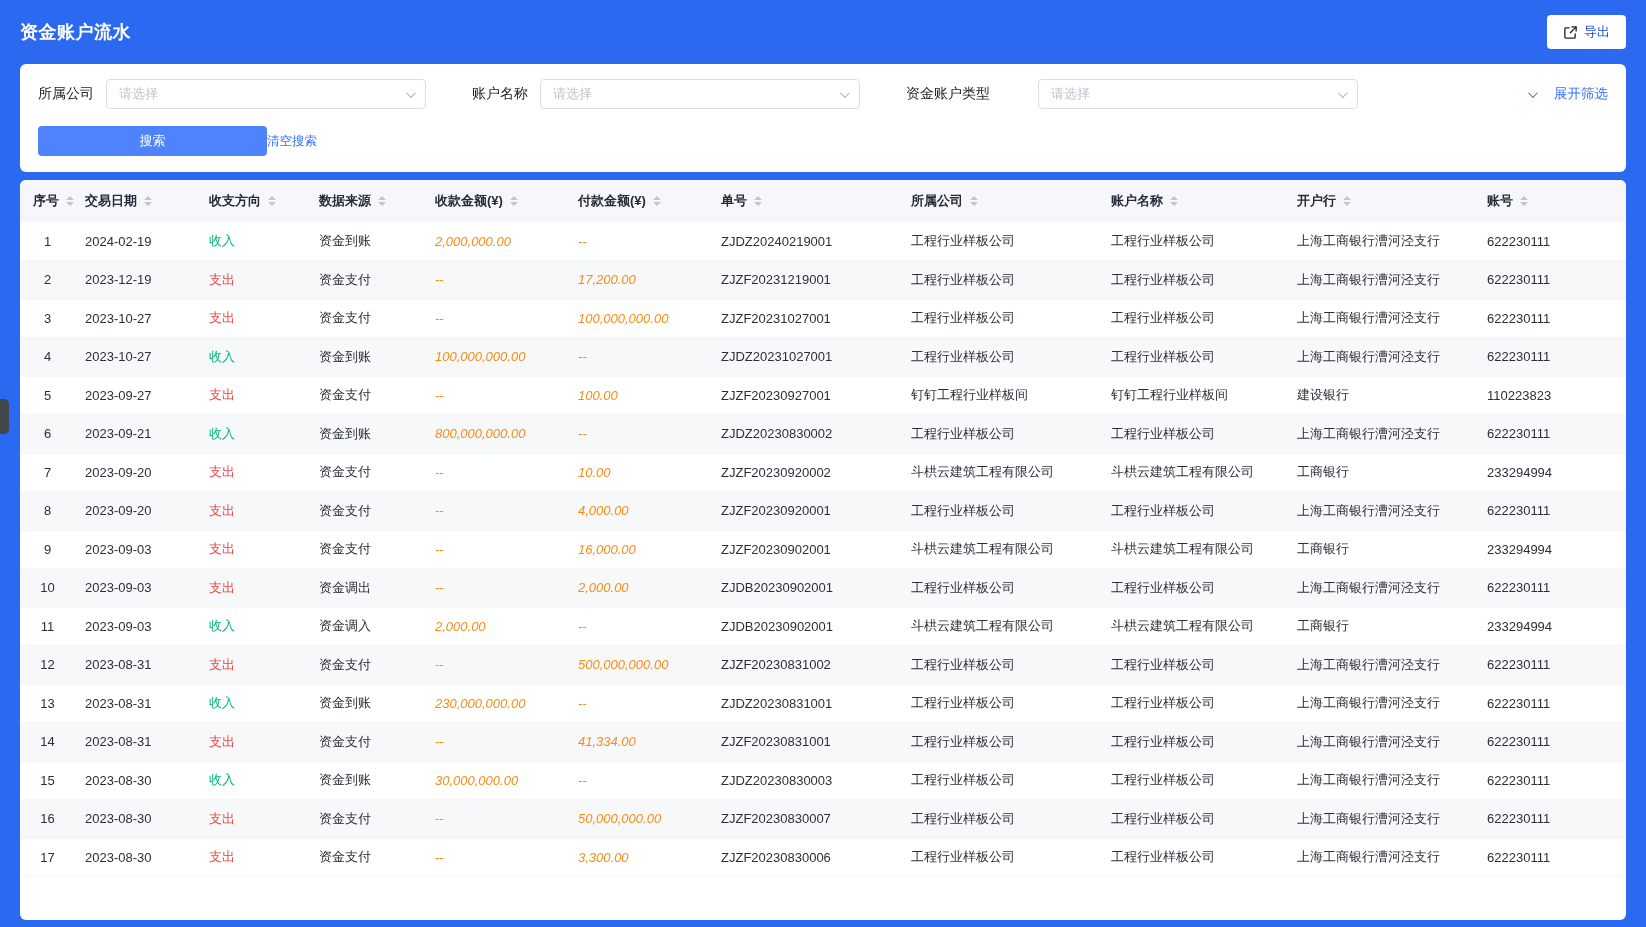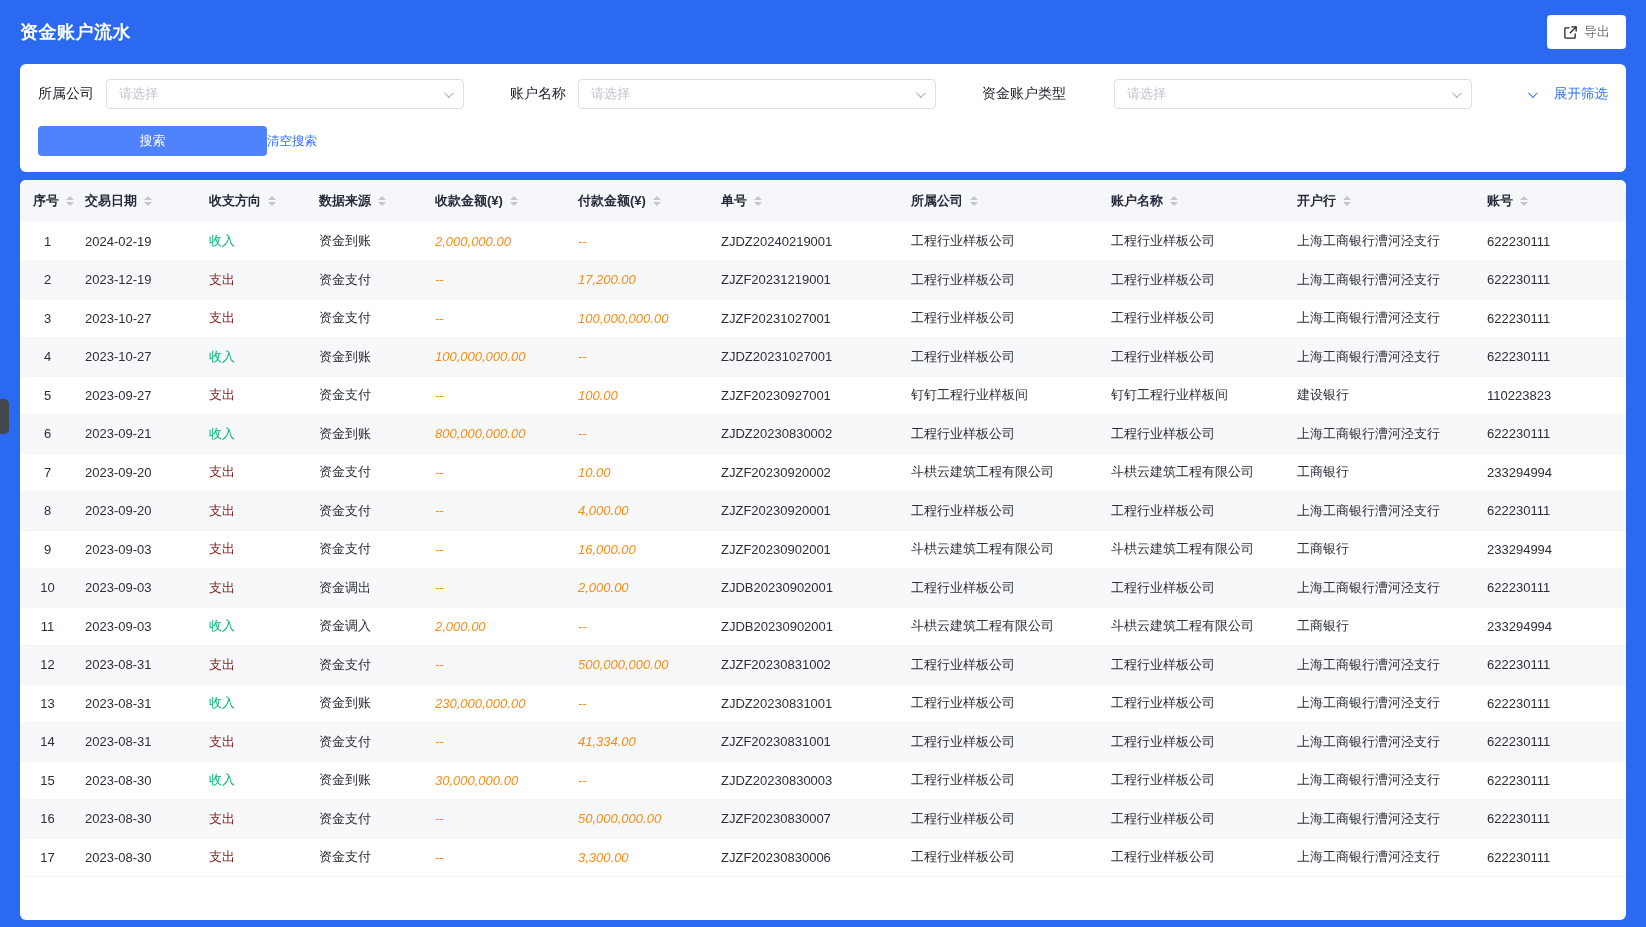--- a/index.html
+++ b/index.html
@@ -19,33 +19,33 @@
     font-family:"Liberation Sans","DejaVu Sans",sans-serif;
     color:var(--text-dark);
   }
 
   
   .topbar{height:64px;display:flex;align-items:center;justify-content:space-between;padding:0 20px;}
   .page-title{margin:0;color:#fff;font-size:18px;font-weight:bold;letter-spacing:.5px;}
   .export-btn{
     display:flex;align-items:center;gap:6px;
     background:#fff;border:none;border-radius:4px;
-    padding:8px 16px;font-size:13px;color:#737373;cursor:pointer;
+    padding:8px 16px;font-size:13px;color:#1d4ed8;cursor:pointer;
     font-family:inherit;
   }
   .export-btn svg{display:block;}
 
   
   .filter-card{margin:0 20px;background:#fff;border-radius:6px;padding:15px 18px 16px;}
   .filter-row{display:flex;align-items:center;}
   .filter-field{display:flex;align-items:center;margin-right:46px;}
   .filter-field:last-child{margin-right:14px;gap:36px;}
   .filter-label{font-size:14px;color:#20242b;margin-right:12px;white-space:nowrap;}
   .select{
-    width:358px;height:30px;border:1px solid var(--border-gray);border-radius:4px;
+    width:320px;height:30px;border:1px solid var(--border-gray);border-radius:4px;
     display:flex;align-items:center;justify-content:space-between;
     padding:0 12px;cursor:pointer;background:#fff;
   }
   .select .placeholder{font-size:13px;color:var(--placeholder-gray);}
   .chev{
     width:7px;height:7px;border-right:1.5px solid #aab0ba;border-bottom:1.5px solid #aab0ba;
     transform:rotate(45deg) translateY(-2px);flex:0 0 auto;
   }
   .expand-link{
     margin-left:auto;display:flex;align-items:center;gap:19px;
@@ -76,21 +76,21 @@
   .sort i{width:0;height:0;border-left:4px solid transparent;border-right:4px solid transparent;}
   .sort .up{border-bottom:4.5px solid #c2c7cf;}
   .sort .down{border-top:4.5px solid #c2c7cf;}
   tbody td{
     height:38.5px;padding:0 0 0 10px;color:#2a2f38;
     white-space:nowrap;overflow:hidden;
   }
   tbody tr:nth-child(even){background:#f7f8fa;}
   tbody tr{border-bottom:1px solid #f4f5f7;cursor:pointer;}
   td.c-no{text-align:center;padding-left:0;color:#2a2f38;}
-  td.dir{color:#7f1d1d;}
+  td.dir{color:#ef4444;}
   td.dir.income{color:var(--income-green);}
   td.amount{color:var(--amount-orange);font-style:italic;}
 
   
   .side-handle{
     position:fixed;left:0;top:399px;width:9px;height:35px;
     background:#43464d;border-radius:0 5px 5px 0;cursor:pointer;
   }
 </style>
 </head>

